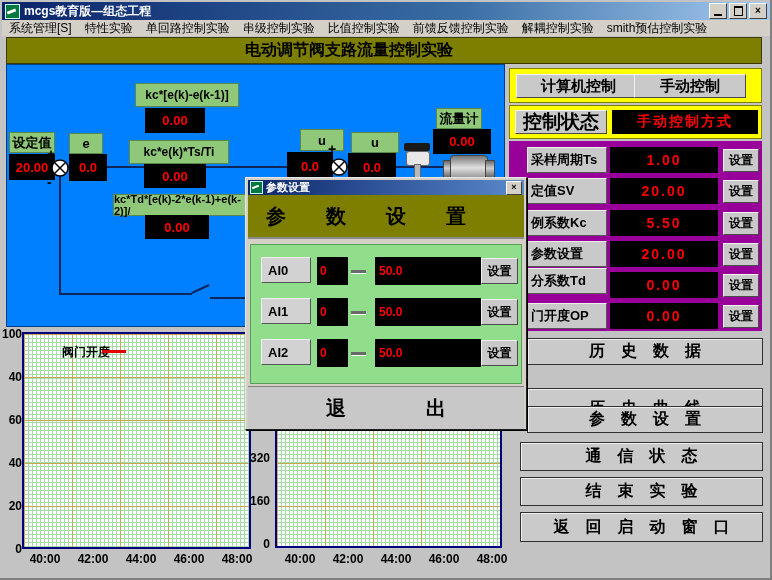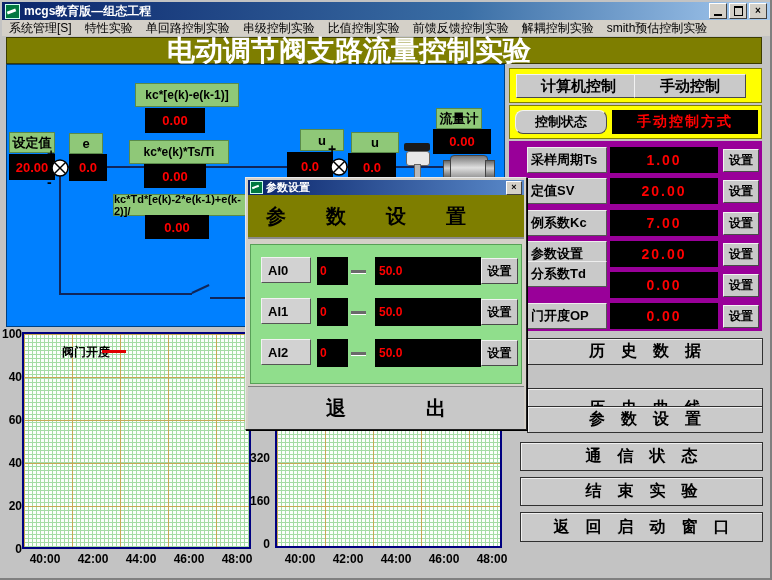--- a/index.html
+++ b/index.html
@@ -19,21 +19,21 @@
     font-size:10px;font-weight:bold;color:#000;display:flex;align-items:center;justify-content:center;line-height:1;}
   .glyph-min{width:8px;height:2px;background:#000;margin-top:7px;}
   .glyph-rest{width:7px;height:7px;border:1px solid #000;border-top-width:2px;}
   #menubar{left:2px;top:20px;width:768px;height:16px;background:#D4D0C8;display:flex;align-items:center;
     gap:13px;padding:0 7px;font-size:12px;color:#000;}
   .menu-item{white-space:nowrap;}
 
   
   #banner{left:6px;top:37px;width:756px;height:27px;background:#7E7E00;border:1px solid #3c3c00;
     display:flex;align-items:center;justify-content:center;padding-right:70px;
-    font-size:28px;font-weight:bold;color:#ffffff;font-family:"Liberation Serif",serif;}
+    font-size:16px;font-weight:bold;color:#000000;font-family:"Liberation Serif",serif;}
 
   
   #diagram{left:6px;top:64px;width:499px;height:263px;background:#0080FF;border:1px solid #004080;}
   .glabel{position:absolute;background:#8FC878;border:1px solid #5a8a4a;color:#000;font-weight:bold;
     font-size:13px;display:flex;align-items:center;justify-content:center;box-sizing:border-box;}
   .bbox{position:absolute;background:#000;color:#F00;font-weight:bold;font-size:13px;
     display:flex;align-items:center;justify-content:center;box-sizing:border-box;}
   .dline{position:absolute;background:#10265a;}
   .sign{position:absolute;color:#000;font-weight:bold;font-size:14px;line-height:1;}
   .junction{position:absolute;width:18px;height:18px;}
@@ -187,41 +187,41 @@
     <div class="pump-cap" style="left:436px;top:95px;width:8px;height:16px;"></div>
     <div class="pump-body" style="left:443px;top:90px;width:36px;height:26px;"></div>
     <div class="pump-cap" style="left:478px;top:95px;width:8px;height:16px;"></div>
   </div>
 
   <div class="abs ybox" style="left:509px;top:68px;width:253px;height:35px;"></div>
   <div class="abs gbtn" style="left:516px;top:74px;width:125px;height:24px;font-size:15px;font-family:Liberation Mono, monospace;">计算机控制</div>
   <div class="abs gbtn" style="left:634px;top:74px;width:112px;height:24px;font-size:15px;">手动控制</div>
 
   <div class="abs ybox" style="left:509px;top:105px;width:253px;height:34px;"></div>
-  <div class="abs gbtn" style="left:515px;top:110px;width:92px;height:24px;font-size:13px;border-radius:8px;">控制状态</div>
+  <div class="abs gbtn" style="left:515px;top:110px;width:92px;height:24px;font-size:19px;">控制状态</div>
   <div class="abs" id="statusbox" style="left:612px;top:110px;width:146px;height:24px;">手动控制方式</div>
 
   <div id="purple" class="abs">
     <div class="prow-label" style="top:6px;">采样周期Ts</div>
     <div class="prow-val" style="top:6px;">1.00</div>
     <div class="prow-btn gbtn" style="top:8px;">设置</div>
 
     <div class="prow-label" style="top:37px;">定值SV</div>
     <div class="prow-val" style="top:37px;">20.00</div>
     <div class="prow-btn gbtn" style="top:39px;">设置</div>
 
     <div class="prow-label" style="top:69px;">例系数Kc</div>
-    <div class="prow-val" style="top:69px;">7.00</div>
+    <div class="prow-val" style="top:69px;">5.50</div>
     <div class="prow-btn gbtn" style="top:71px;">设置</div>
 
     <div class="prow-label" style="top:100px;">参数设置</div>
     <div class="prow-val" style="top:100px;">20.00</div>
     <div class="prow-btn gbtn" style="top:102px;">设置</div>
 
-    <div class="prow-label" style="top:120px;text-align:right;">分系数Td</div>
+    <div class="prow-label" style="top:127px;text-align:right;">分系数Td</div>
     <div class="prow-val" style="top:131px;">0.00</div>
     <div class="prow-btn gbtn" style="top:133px;">设置</div>
 
     <div class="prow-label" style="top:162px;">门开度OP</div>
     <div class="prow-val" style="top:162px;">0.00</div>
     <div class="prow-btn gbtn" style="top:164px;">设置</div>
   </div>
 
   <div class="abs navbtn" style="left:527px;top:338px;width:236px;height:27px;">历　史　数　据</div>
   <div class="abs navbtn" style="left:527px;top:388px;width:236px;height:40px;">历　史　曲　线</div>

